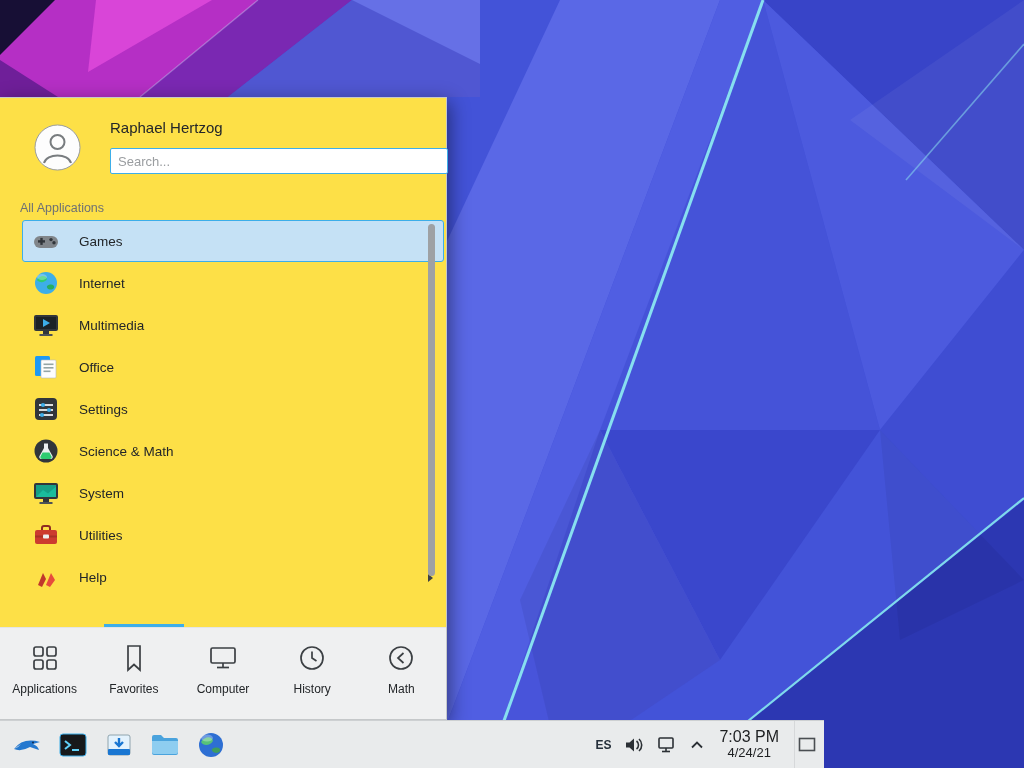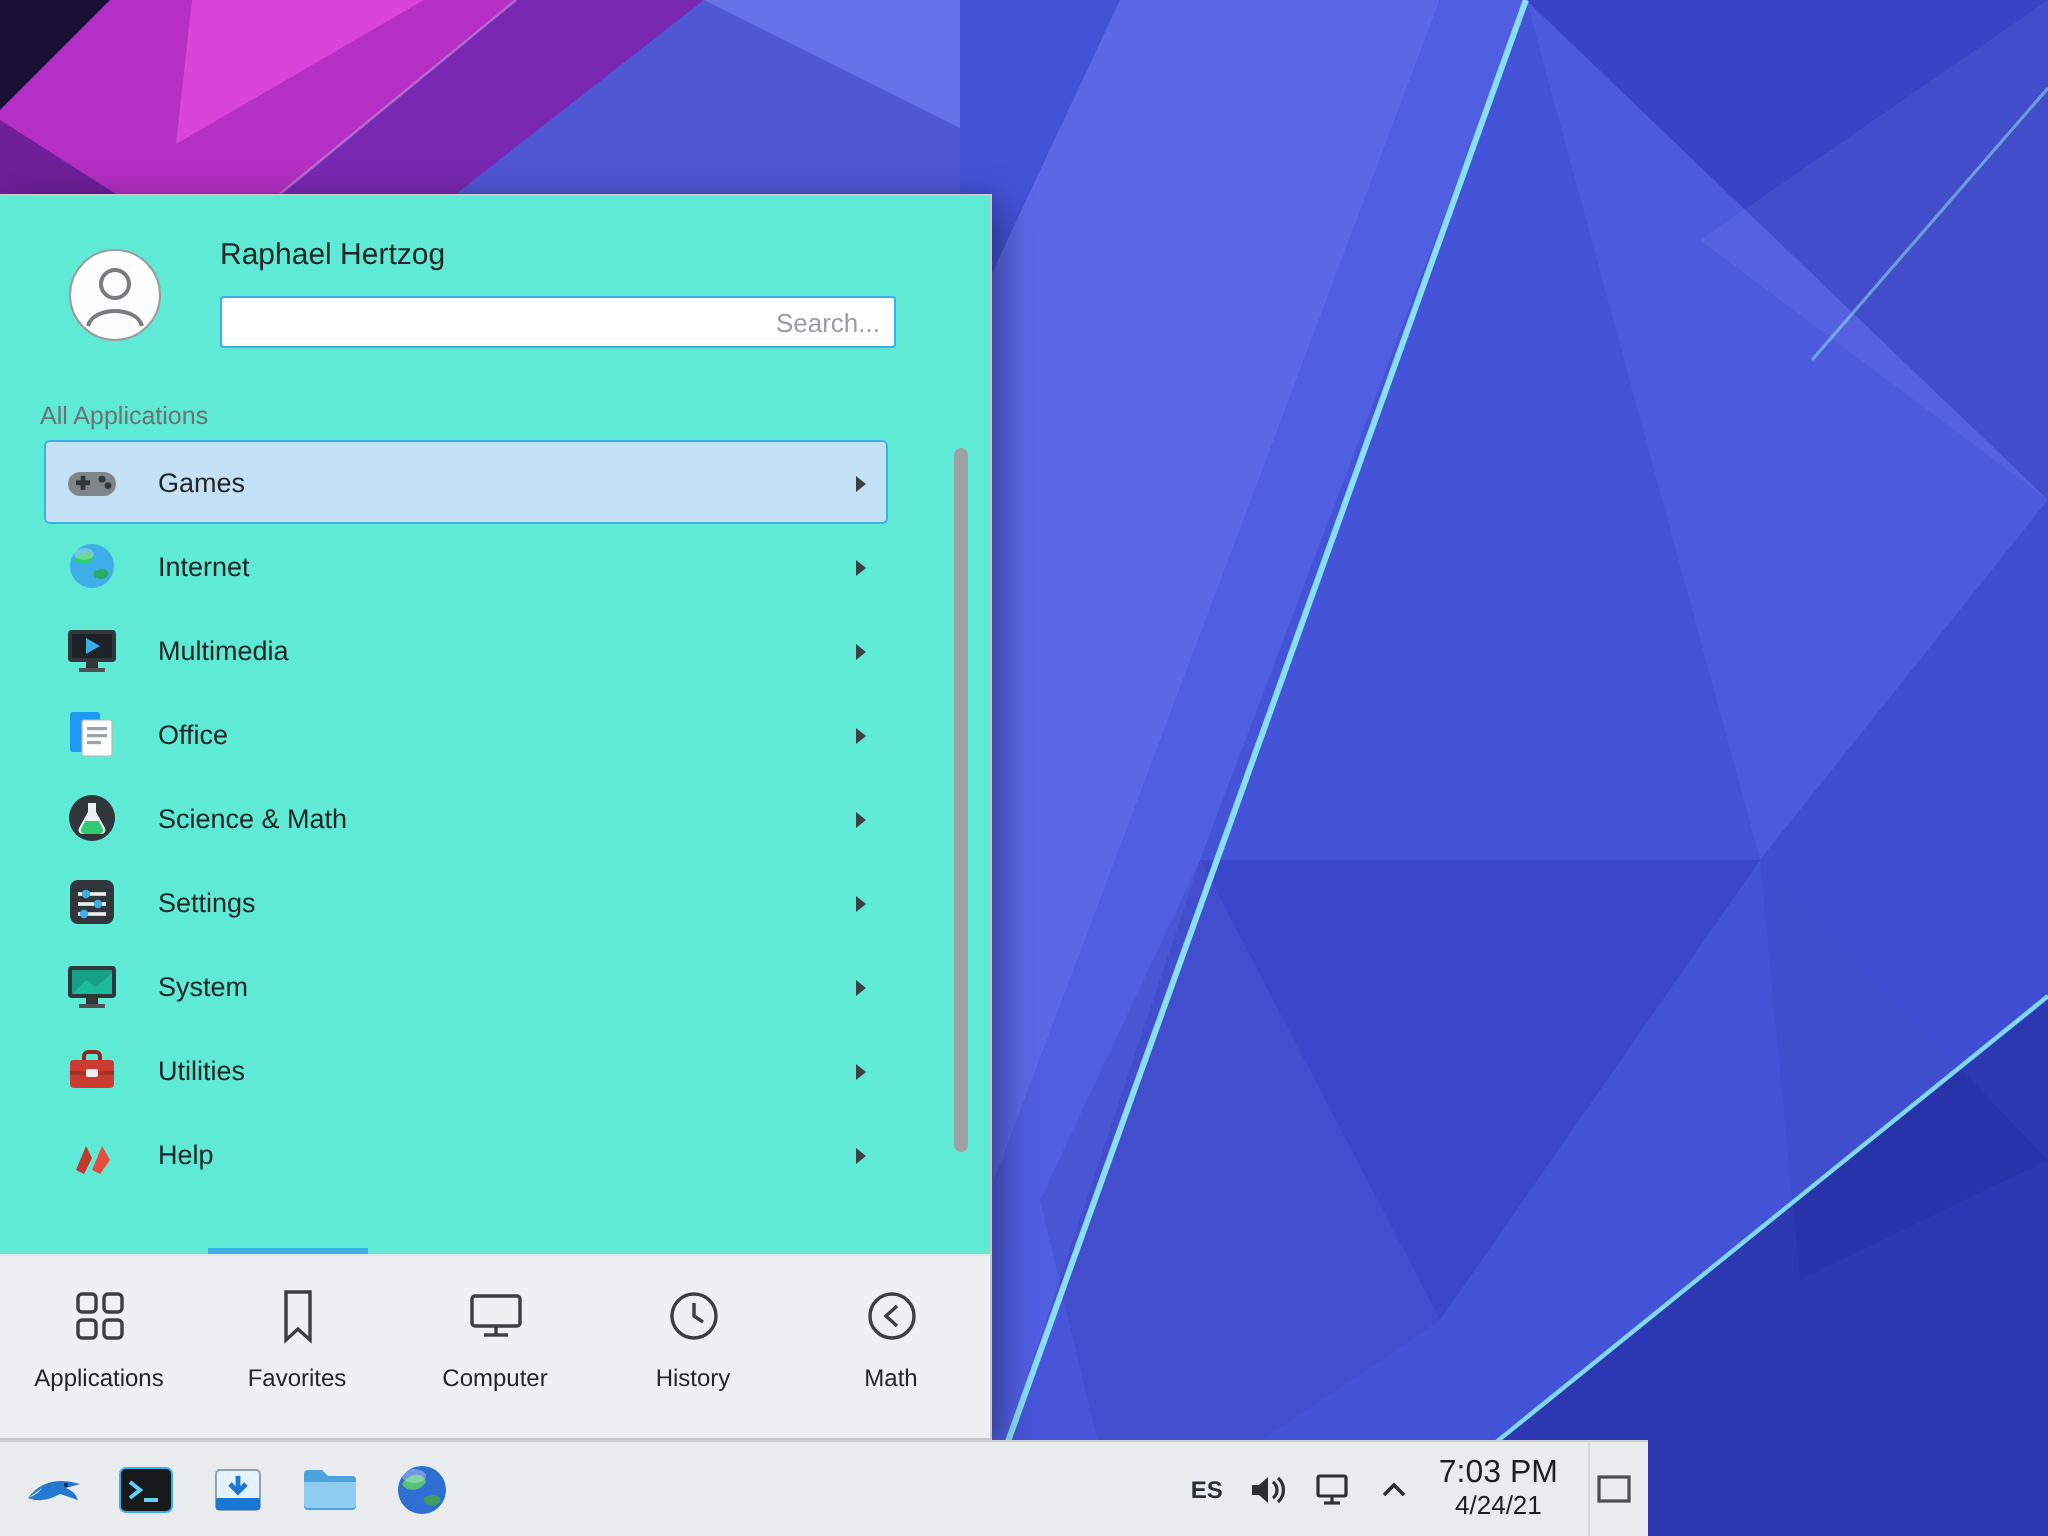--- a/index.html
+++ b/index.html
@@ -3,29 +3,29 @@
 <meta charset="utf-8">
 <style>
   * { box-sizing: border-box; margin: 0; padding: 0; }
   html,body { width:1024px; height:768px; overflow:hidden; }
   body { position:relative; font-family:"Liberation Sans", sans-serif; background:#4353d8; }
 
   
   .wallpaper { position:absolute; inset:0; z-index:0; }
 
   
-  .menu { position:absolute; left:0; top:97px; width:496px; height:623px;
-          background:#5eead4; z-index:2; box-shadow:3px 5px 18px rgba(0,0,0,0.45);
+  .menu { position:absolute; left:0; top:97px; width:447px; height:623px;
+          background:#fde047; z-index:2; box-shadow:3px 5px 18px rgba(0,0,0,0.45);
           border:1px solid #c5c8ca; border-left:none; }
   .avatar { position:absolute; left:34px; top:26px; width:47px; height:47px; }
   .user-name { position:absolute; left:110px; top:21px; font-size:15px; color:#232629; }
   .search { position:absolute; left:110px; top:50px; width:338px; height:26px;
             border:1px solid #3daee9; border-radius:2px; background:#fff;
             font-size:13px; color:#232629; padding:0 7px; outline:none;
-            font-family:"Liberation Sans", sans-serif;text-align:right; }
+            font-family:"Liberation Sans", sans-serif; }
   .search::placeholder { color:#9a9da0; }
   .section-label { position:absolute; left:20px; top:103px; font-size:12.5px; color:#6e7174; }
 
   .cat-list { position:absolute; left:0; top:122px; width:480px; height:408px; overflow:hidden; }
   .cat-row { position:relative; margin-left:22px; width:422px; height:42px;
              display:flex; align-items:center; border:1px solid transparent; border-radius:3px; }
   .cat-row.selected { background:#c5e1f5; border-color:#3daee9; }
   .cat-icon { width:28px; height:28px; margin-left:9px; flex:0 0 28px; }
   .cat-icon svg { width:28px; height:28px; display:block; }
   .cat-label { margin-left:19px; font-size:13.5px; color:#232629; }
@@ -158,48 +158,48 @@
         <rect x="11.5" y="17.5" width="7" height="1.6" fill="#95a5a6"></rect>
           </svg>
       </span>
       <span class="cat-label">Office</span>
       <span class="cat-arrow"></span>
     </div>
 
     <div class="cat-row">
       <span class="cat-icon">
         <svg viewBox="0 0 28 28">
-            <circle cx="14" cy="14" r="11.5" fill="#31363b"></circle>
-        <path d="M12,6.5 h4 v4.5 l4.5,8 a2,2 0 0 1 -1.8,3 h-9.4 a2,2 0 0 1 -1.8,-3 l4.5,-8 z" fill="#ecf0f1"></path>
-        <path d="M10.6,15.5 l-2.1,4 a2,2 0 0 0 1.8,2.5 h7.4 a2,2 0 0 0 1.8,-2.5 l-2.1,-4 z" fill="#2ecc71"></path>
-          </svg>
-      </span>
-      <span class="cat-label">Science &amp; Math</span>
-      <span class="cat-arrow"></span>
-    </div>
-
-    <div class="cat-row">
-      <span class="cat-icon">
-        <svg viewBox="0 0 28 28">
             <rect x="3" y="3" width="22" height="22" rx="4" fill="#31363b"></rect>
         <line x1="7" y1="10" x2="21" y2="10" stroke="#eff0f1" stroke-width="1.8"></line>
         <line x1="7" y1="15" x2="21" y2="15" stroke="#eff0f1" stroke-width="1.8"></line>
         <line x1="7" y1="20" x2="21" y2="20" stroke="#eff0f1" stroke-width="1.8"></line>
         <circle cx="11" cy="10" r="2.1" fill="#3daee9"></circle>
             <circle cx="17" cy="15" r="2.1" fill="#3daee9"></circle>
         <circle cx="10" cy="20" r="2.1" fill="#3daee9"></circle>
           </svg>
       </span>
       <span class="cat-label">Settings</span>
       <span class="cat-arrow"></span>
     </div>
 
     <div class="cat-row">
       <span class="cat-icon">
         <svg viewBox="0 0 28 28">
+            <circle cx="14" cy="14" r="11.5" fill="#31363b"></circle>
+        <path d="M12,6.5 h4 v4.5 l4.5,8 a2,2 0 0 1 -1.8,3 h-9.4 a2,2 0 0 1 -1.8,-3 l4.5,-8 z" fill="#ecf0f1"></path>
+        <path d="M10.6,15.5 l-2.1,4 a2,2 0 0 0 1.8,2.5 h7.4 a2,2 0 0 0 1.8,-2.5 l-2.1,-4 z" fill="#2ecc71"></path>
+          </svg>
+      </span>
+      <span class="cat-label">Science &amp; Math</span>
+      <span class="cat-arrow"></span>
+    </div>
+
+    <div class="cat-row">
+      <span class="cat-icon">
+        <svg viewBox="0 0 28 28">
             <rect x="2" y="4" width="24" height="16" rx="2" fill="#31363b"></rect>
         <rect x="4" y="6" width="20" height="12" fill="#16a085"></rect>
         <path d="M4,18 l7,-7 l5,3.5 l8,-7 v10.5 z" fill="#1abc9c"></path>
         <rect x="11" y="20" width="6" height="3" fill="#31363b"></rect>
             <rect x="7.5" y="23" width="13" height="2" fill="#4d5257"></rect>
           </svg>
       </span>
       <span class="cat-label">System</span>
       <span class="cat-arrow"></span>
     </div>

